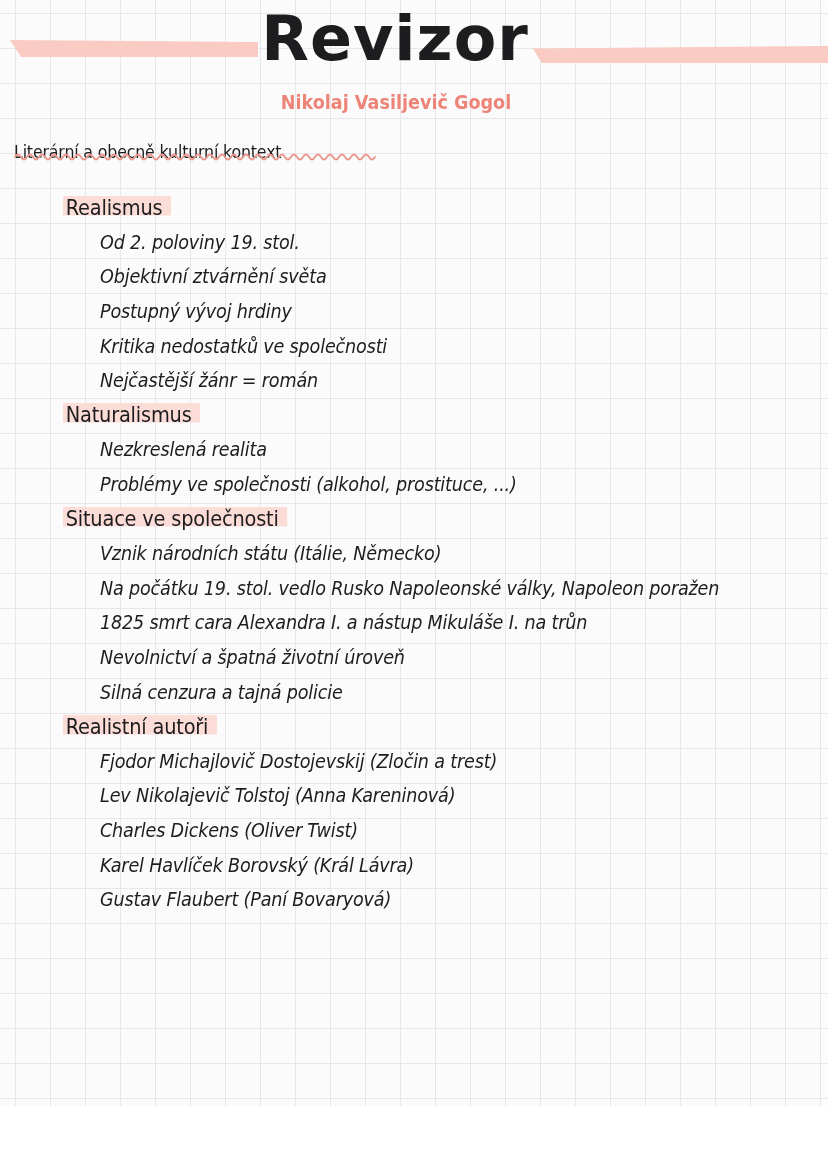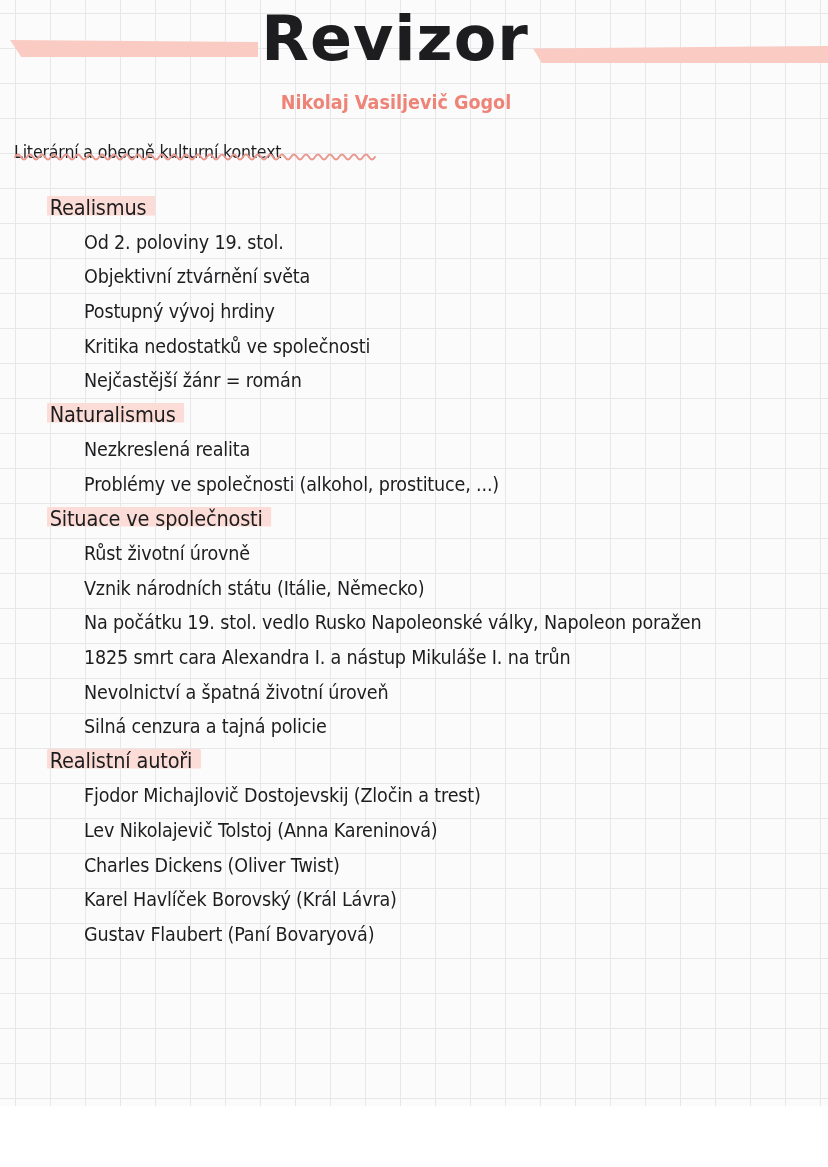--- a/index.html
+++ b/index.html
@@ -31,24 +31,24 @@
     text-align:center;font-size:62px;font-weight:700;letter-spacing:1px;
     z-index:2;
   }
   .subtitle{
     position:absolute;top:90px;left:0;width:828px;margin-left:-18px;
     text-align:center;color:var(--accent);font-size:20px;font-weight:700;
   }
   .subtitle .ctxt{display:inline-block;transform:scaleX(.88);}
   .heading{position:absolute;top:121px;left:14px;font-size:18px;white-space:nowrap;margin-top:20px;}
   .wave{position:absolute;top:150px;left:13px;}
-  .notes{position:absolute;top:190px;left:0;right:0;}
+  .notes{position:absolute;top:190px;left:16px;right:0;}
   .line{height:34.6px;display:flex;align-items:center;white-space:nowrap;}
   .label{padding-left:50px;font-size:22px;}
-  .item{padding-left:84px;font-size:20px;}
+  .item{padding-left:84px;font-size:20px;font-style:italic;}
   .txt{display:inline-block;transform:scaleX(.88);transform-origin:0 50%;letter-spacing:-0.2px;}
   .hl{
     background:linear-gradient(var(--hlbg),var(--hlbg)) no-repeat;
     background-size:100% 78%;background-position:0 18%;
     border-radius:3px;padding:0 10px 0 3px;margin-left:-3px;
   }
 </style>
 </head>
 <body>
 
@@ -99,23 +99,20 @@
         <span class="txt">Nezkreslená realita</span>
       </div>
     <div class="line item">
         <span class="txt">Problémy ve společnosti (alkohol, prostituce, ...)</span>
       </div>
 
     <div class="line label">
         <span class="txt hl">Situace ve společnosti</span>
       </div>
     <div class="line item">
-        <span class="txt">Růst životní úrovně</span>
-      </div>
-    <div class="line item">
         <span class="txt">Vznik národních státu (Itálie, Německo)</span>
       </div>
 
     <div class="line item">
         <span class="txt">Na počátku 19. stol. vedlo Rusko Napoleonské války, Napoleon poražen</span>
       </div>
     <div class="line item">
         <span class="txt">1825 smrt cara Alexandra I. a nástup Mikuláše I. na trůn</span>
       </div>
     <div class="line item">

